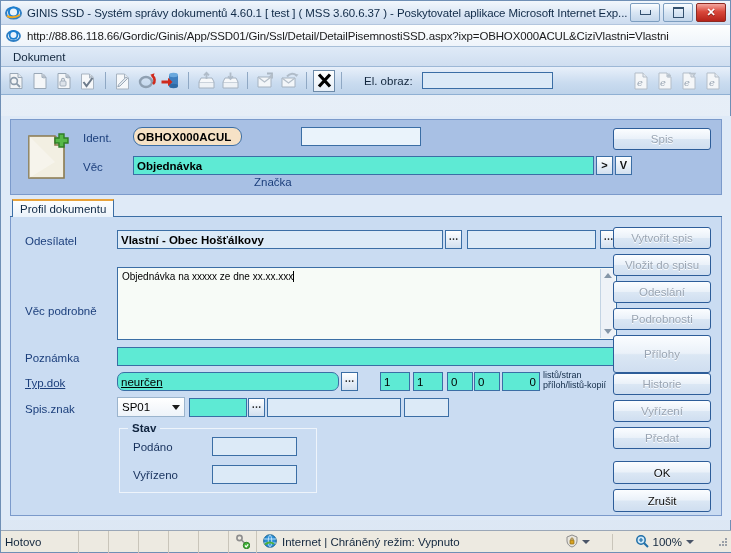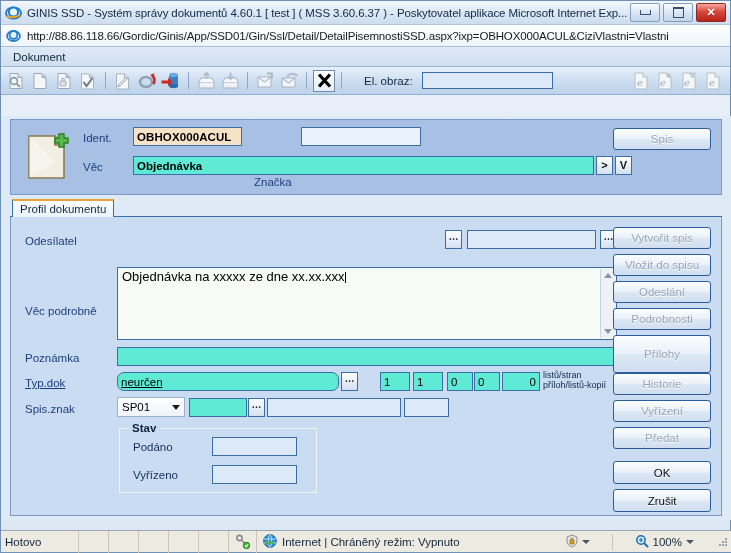--- a/index.html
+++ b/index.html
@@ -387,51 +387,52 @@
           <path d="M30 4v9h9" fill="#e4dfcd" stroke="#8a7a4e" stroke-width="1.6"></path>
           <path d="M4 4 L30 30 L4 46z" fill="#ffffff" opacity="0.35"></path>
           <g>
             <rect x="28" y="4" width="16" height="16" fill="none"></rect>
             <path d="M34 2h5v4h4v5h-4v4h-5v-4h-4V6h4z" fill="#57b948" stroke="#2f7d26" stroke-width="1.4"></path>
           </g>
         </svg>
       </span>
 
       <span class="lbl" style="position:absolute;left:72px;top:12px;">Ident.</span>
-      <input class="fld ident" style="position: absolute; left: 122px; top: 7px; width: 109px;" value="OBHOX000ACUL">
+      <input class="fld ident" style="position: absolute; left: 122px; top: 7px; width: 109px; border-radius: 9px;" value="OBHOX000ACUL">
 
       <span class="lbl" style="position:absolute;left:243px;top:12px;margin-top:44px;">Značka</span>
       <input class="fld" style="position: absolute; left: 290px; top: 7px; width: 120px; background: rgb(234, 243, 251);" value="">
 
       <span class="lbl" style="position:absolute;left:72px;top:41px;">Věc</span>
       <input class="fld bold" style="position: absolute; left: 122px; top: 36px; width: 461px;" value="Objednávka">
       <span class="minibtn" style="position:absolute;left:585px;top:36px;">&gt;</span>
       <span class="minibtn" style="position:absolute;left:604px;top:36px;">V</span>
 
       <span class="bigbtn" style="position:absolute;left:602px;top:8px;width:98px;height:22px;">Spis</span>
     </div>
 
     <div class="tabstrip">
       <span class="tab">Profil dokumentu</span>
     </div>
 
     <div class="formarea">
 
       <span class="rowlbl" style="left:14px;top:18px;">Odesílatel</span>
+      <input class="fld bold lightblue" style="position: absolute; left: 106px; top: 13px; width: 326px;" value="Vlastní - Obec Hošťálkovy">
       <span class="minibtn" style="position:absolute;left:434px;top:13px;">
           <span class="dots">…</span>
         </span>
       <input class="fld lightblue" style="position: absolute; left: 456px; top: 13px; width: 129px;" value="">
       <span class="minibtn" style="position:absolute;left:589px;top:13px;">
           <span class="dots">…</span>
         </span>
 
       <span class="rowlbl" style="left:14px;top:88px;">Věc podrobně</span>
       <div style="position:absolute;left:106px;top:50px;width:500px;height:73px;border:1px solid #3b6ea5;background:#f7fbf7;box-sizing:border-box;">
-        <div style="position:absolute;left:4px;top:2px;right:18px;font-size:13px;color:#000;line-height:14px;">
+        <div style="position:absolute;left:4px;top:2px;right:18px;font-size:10px;color:#000;line-height:14px;">
           <span>Objednávka na xxxxx ze dne xx.xx.xxx</span><span class="caret"></span>
         </div>
         <div class="scrollcol">
           <span class="sbarrow">
               <span class="tri up"></span>
             </span>
           <span class="sbarrow">
               <span class="tri down"></span>
             </span>
         </div>

